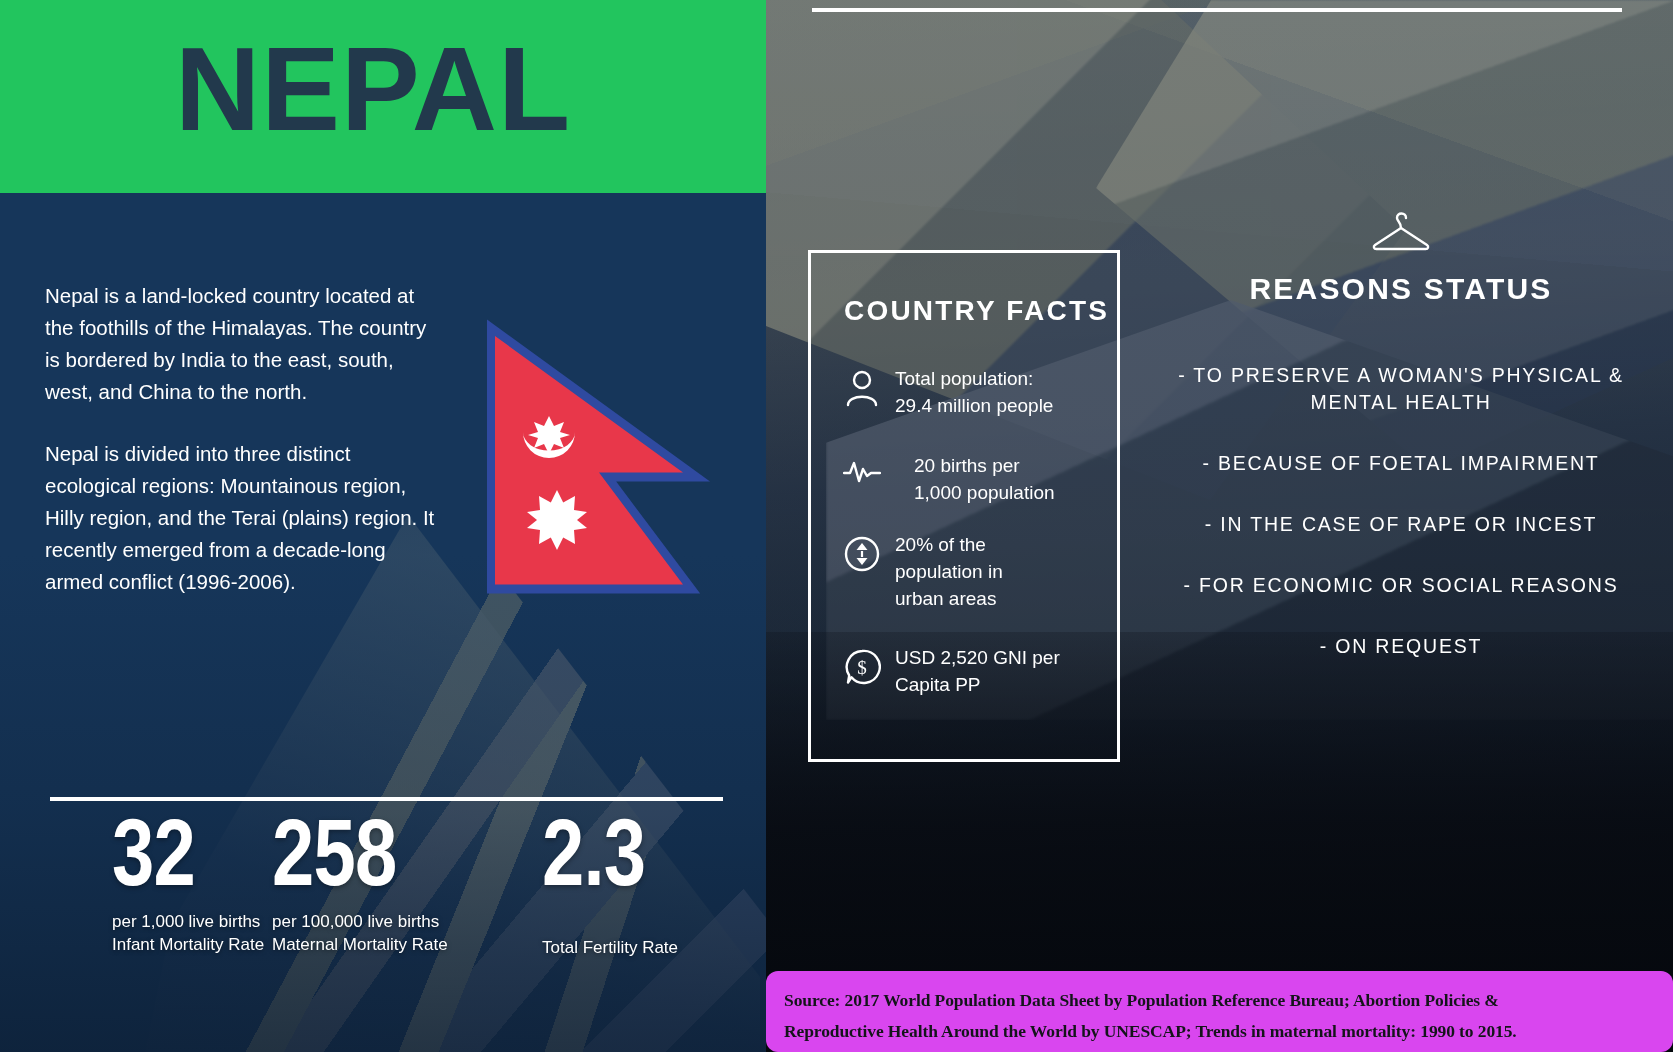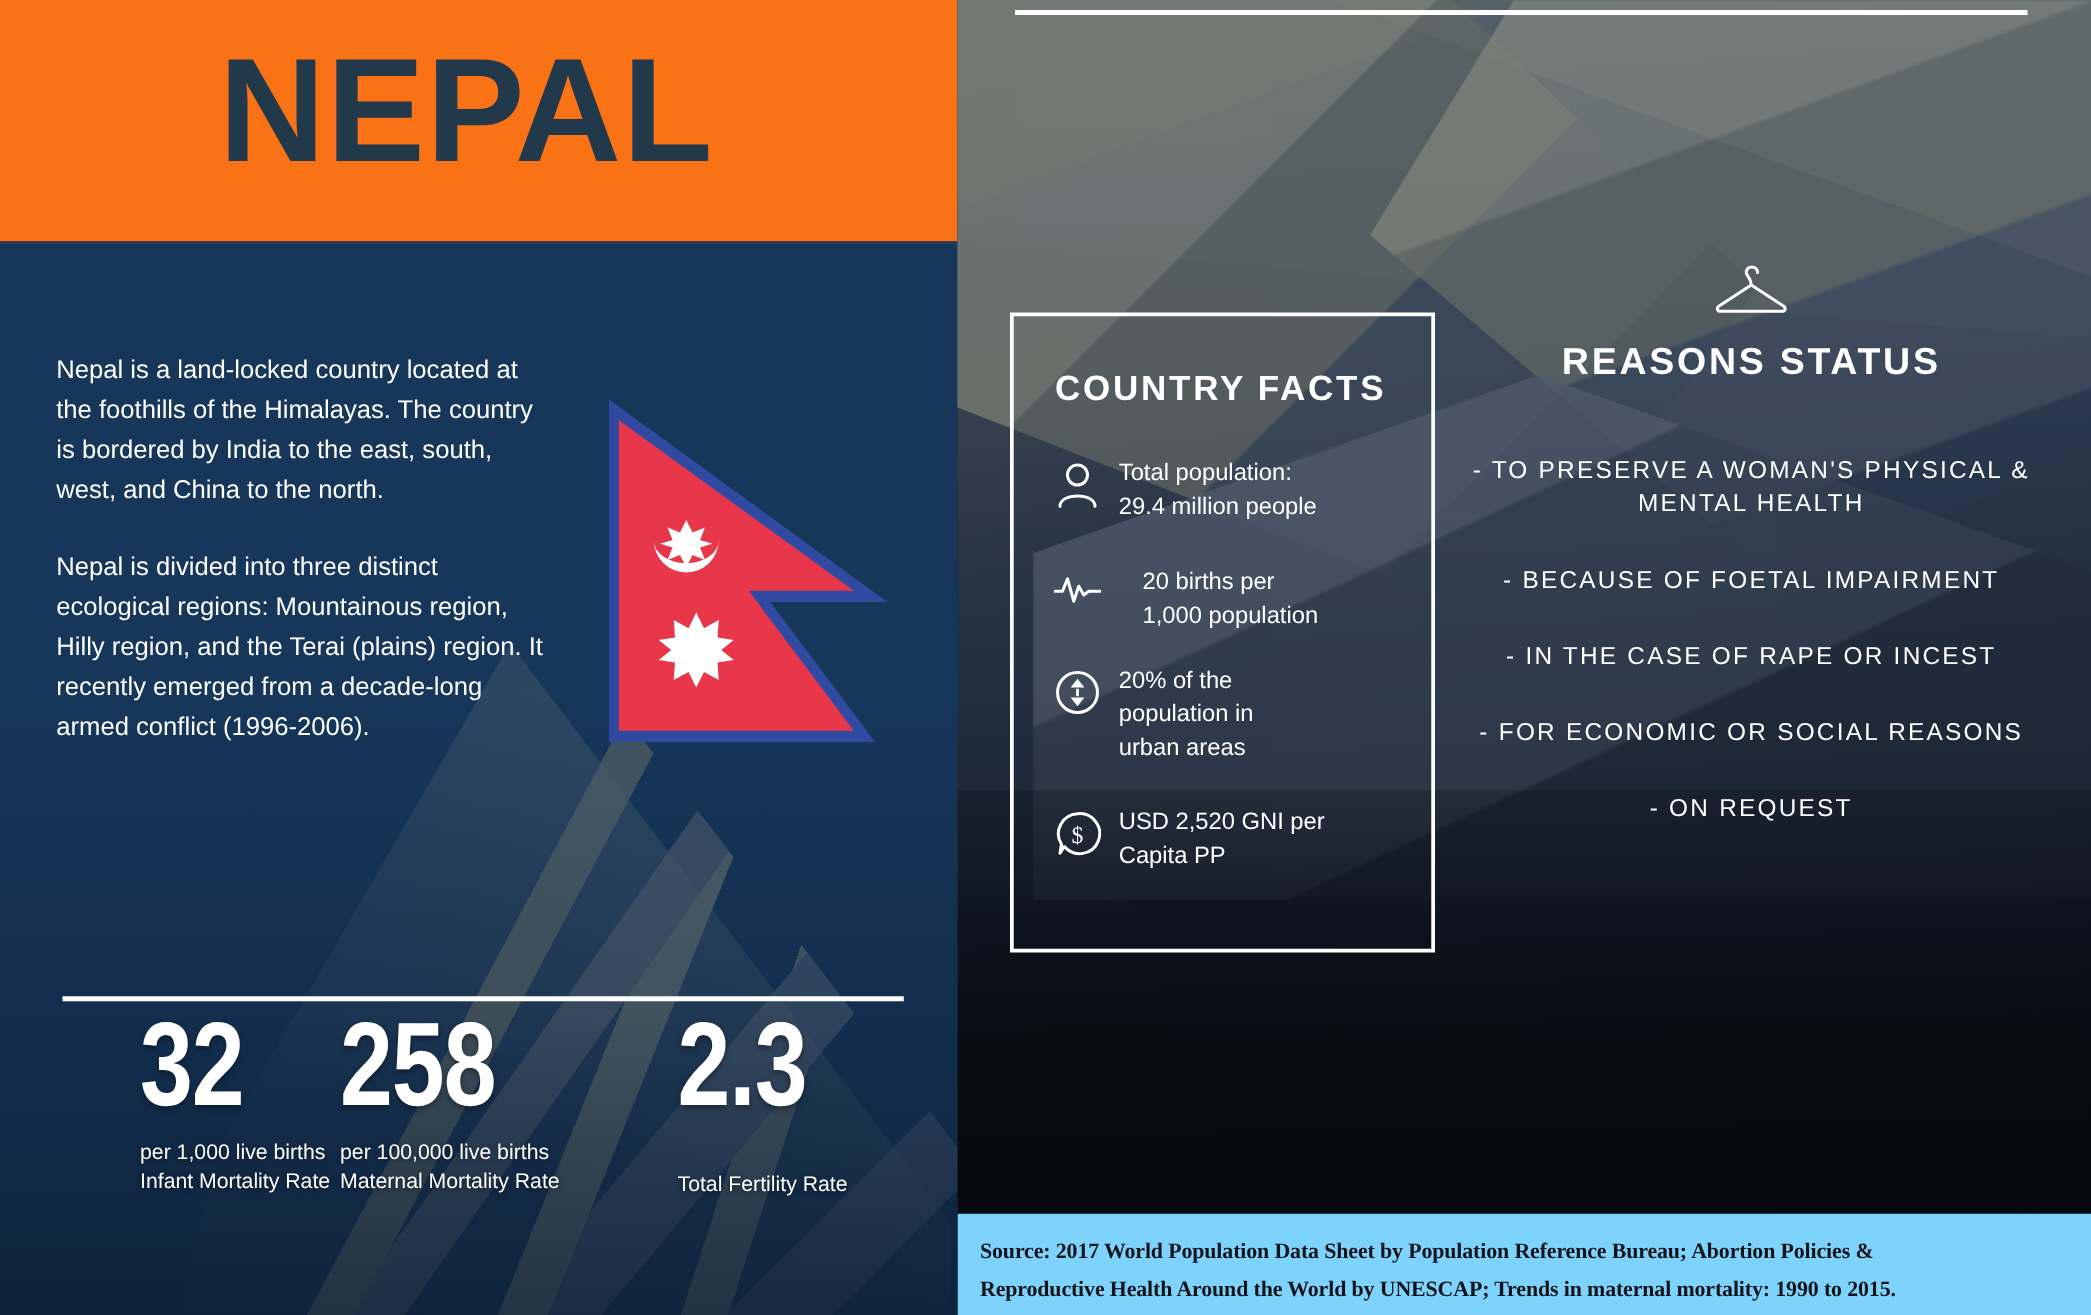--- a/index.html
+++ b/index.html
@@ -51,21 +51,21 @@
     clip-path: polygon(45% 0%, 100% 70%, 100% 100%, 0% 100%, 8% 62%);
   }
   .left-photo .haze {
     position: absolute; inset: 0;
     background: linear-gradient(180deg, rgba(22,54,90,0.97) 0 18%, rgba(22,54,90,0.60) 42%, rgba(16,40,68,0.55) 72%, rgba(12,30,52,0.78) 100%);
   }
 
   .title-band {
     position: absolute; left: 0; top: 0;
     width: 766px; height: 195px;
-    background: #f97316;
+    background: #22c55e;
     border-bottom: 2px solid #16365a;
   }
   .title-text {
     position: absolute; left: 175px; top: 30px;
     font-size: 118px;
     font-weight: 700;
     letter-spacing: 1px;
     color: #22394c;
     line-height: 1.0;
     font-family: "Liberation Sans", sans-serif;
@@ -198,21 +198,21 @@
   }
   .venus-icon { flex: 0 0 auto; margin-right: 16px; }
   .contraception-text {
     color: #ffffff;
     font-size: 24.5px;
     line-height: 32px;
   }
 
   .facts-box {
     position: absolute; left: 42px; top: 250px;
-    width: 340px; height: 512px;
+    width: 312px; height: 512px;
     border: 3px solid #ffffff;
     z-index: 6;
   }
   .facts-title {
     position: absolute; left: 33px; top: 42px;
     color: #ffffff;
     font-size: 28px;
     font-weight: 700;
     letter-spacing: 2.2px;
     white-space: nowrap;
@@ -257,23 +257,24 @@
     color: #ffffff;
     font-size: 19.5px;
     letter-spacing: 1.8px;
     line-height: 27px;
     margin-bottom: 34px;
   }
 
   .source-bar {
     position: absolute; left: 0; bottom: 0;
     width: 907px; height: 81px;
-    background: #7dd3fc;
+    background: #d946ef;
     padding: 14px 22px 0 18px;
     z-index: 8;
+    border-radius: 12px;
   }
   .source-text {
     color: #14141a;
     font-family: "Liberation Serif", serif;
     font-weight: 700;
     font-size: 17.5px;
     line-height: 31px;
     letter-spacing: -0.1px;
   }
 </style>

